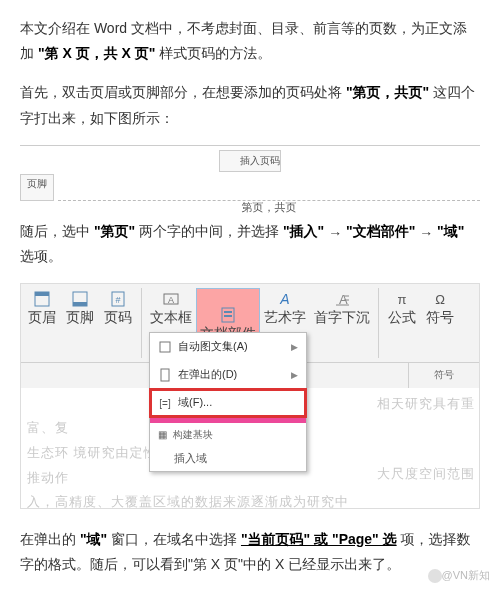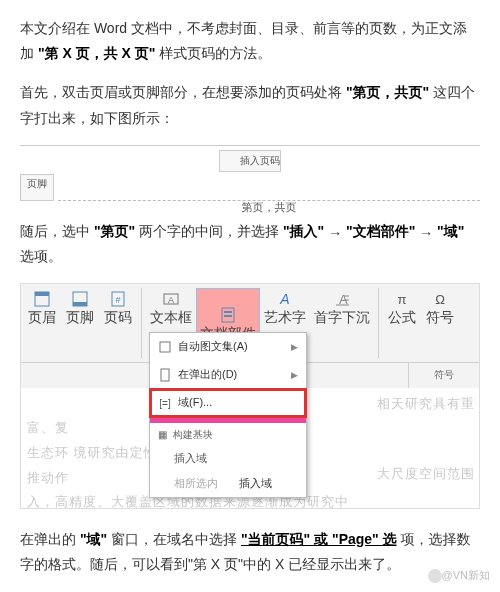--- a/index.html
+++ b/index.html
@@ -346,24 +346,20 @@
             <text x="7" y="11" font-size="10" text-anchor="middle" fill="#555">[=]</text>
           </svg>
         </span>
       <span>域(F)...</span>
     </div>
     <div class="subhead">
       <span style="display:inline-block;width:12px;">▦</span>
       <span>构建基块</span>
     </div>
     <div class="sub">插入域</div>
-    <div class="sub dis">
-      <span>相所选内</span>
-      <span style="margin-left:18px;color:#333;">插入域</span>
-    </div>
   </div>
 </div>
 
 <p>
   <span>在弹出的</span>
   <b>"域"</b>
   <span>窗口，在域名中选择</span>
   <b><u>"当前页码" 或 "Page" 选</u></b>
   <span>项，选择数字的格式。随后，可以看到"第 X 页"中的 X 已经显示出来了。</span>
 </p>

